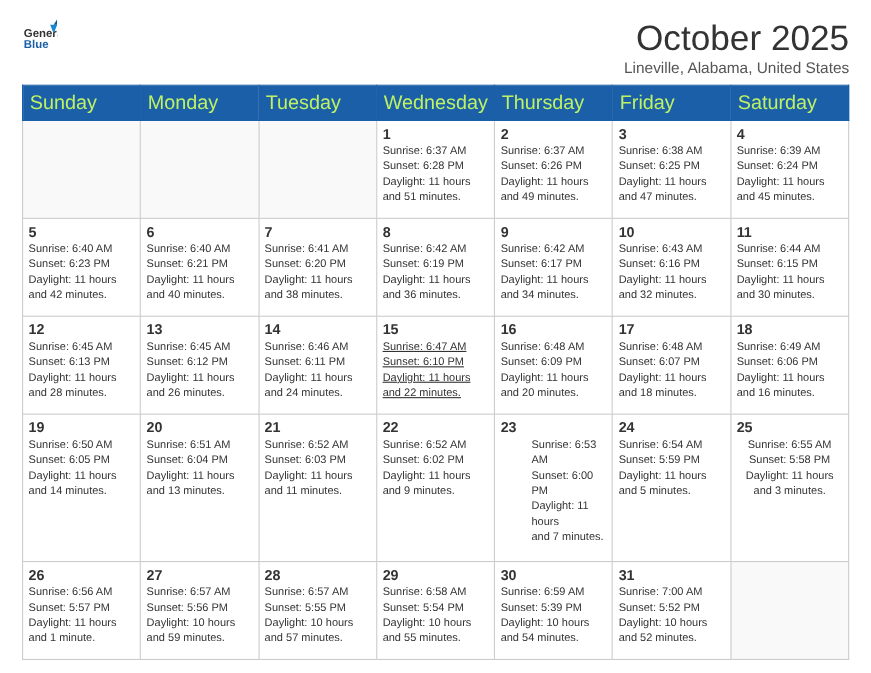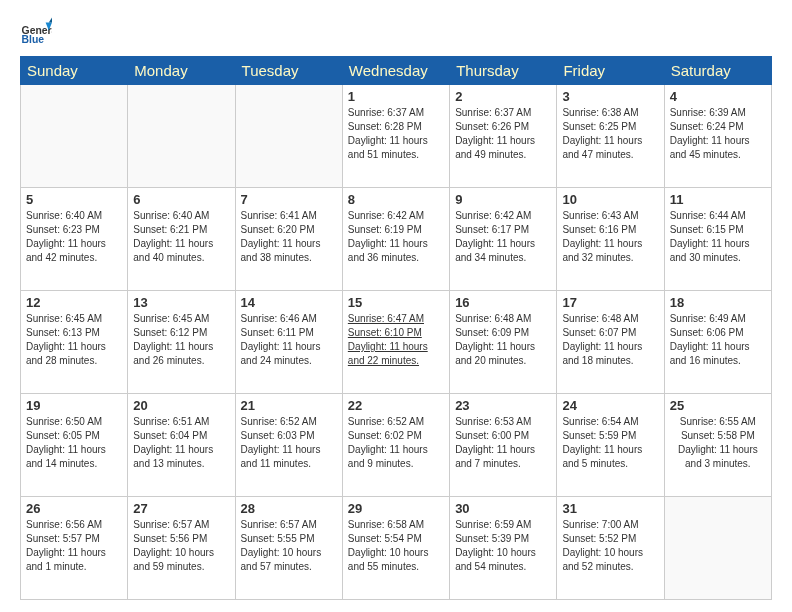--- a/index.html
+++ b/index.html
@@ -46,24 +46,24 @@
     }
     .calendar {
       flex: 1;
       border: 1px solid #ccc;
       border-collapse: collapse;
       width: 100%;
       table-layout: fixed;
     }
     .calendar th {
       background-color: #1a5fa8;
-      color: #fef9c3;
+      color: #bef264;
       text-align: left;
       padding: 5px 6px;
-      font-size: 15px;
+      font-size: 18px;
       font-weight: normal;
       border: 1px solid #1a5fa8;
     }
     .calendar td {
       vertical-align: top;
       border: 1px solid #ccc;
       padding: 4px 5px;
       font-size: 10.5px;
       color: #333;
       background: #fff;
@@ -90,20 +90,24 @@
 <div class="page">
   <div class="header">
     <div class="logo">
       <svg class="logo-icon" viewBox="0 0 40 40">
         <text x="2" y="22" font-size="13" font-weight="bold" fill="#333">General</text>
         <text x="2" y="34" font-size="13" font-weight="bold" fill="#1a5fa8">Blue</text>
         <polygon points="32,8 40,8 36,18" fill="#1a88d0"></polygon>
         <polygon points="36,8 40,2 40,8" fill="#0d5a8c"></polygon>
       </svg>
     </div>
+    <div class="title-block">
+      <div class="month-title">October 2025</div>
+      <div class="location">Lineville, Alabama, United States</div>
+    </div>
   </div>
 
   <table class="calendar">
     <thead>
       <tr id="header-row">
           <th>Sunday</th>
           <th>Monday</th>
           <th>Tuesday</th>
           <th>Wednesday</th>
           <th>Thursday</th>
@@ -271,21 +275,21 @@
           </td>
           <td>
             <span class="day-num">22</span>
             <div class="cell-text" style="white-space: pre-line;">Sunrise: 6:52 AM
 Sunset: 6:02 PM
 Daylight: 11 hours
 and 9 minutes.</div>
           </td>
           <td>
             <span class="day-num">23</span>
-            <div class="cell-text" style="white-space: pre-line;">Sunrise: 6:53 AM
+            <div class="cell-text" style="white-space: pre-line; margin-left: 28px;">Sunrise: 6:53 AM
 Sunset: 6:00 PM
 Daylight: 11 hours
 and 7 minutes.</div>
           </td>
           <td>
             <span class="day-num">24</span>
             <div class="cell-text" style="white-space: pre-line;">Sunrise: 6:54 AM
 Sunset: 5:59 PM
 Daylight: 11 hours
 and 5 minutes.</div>

